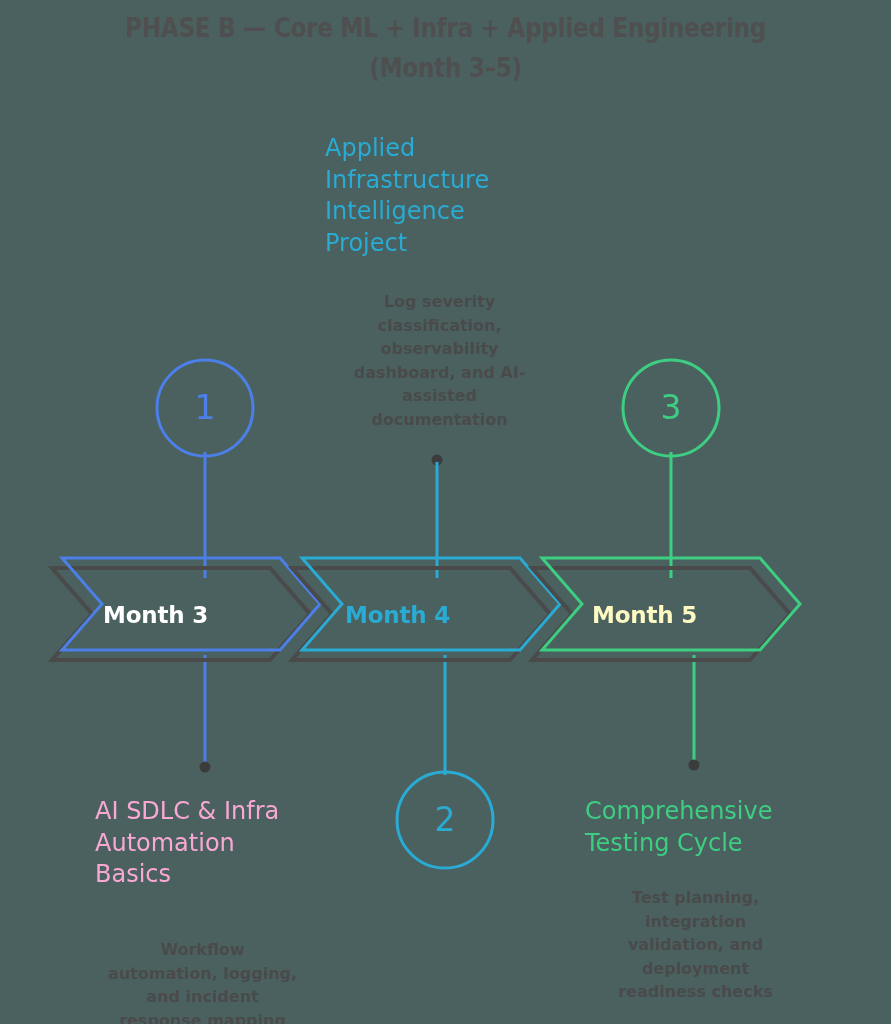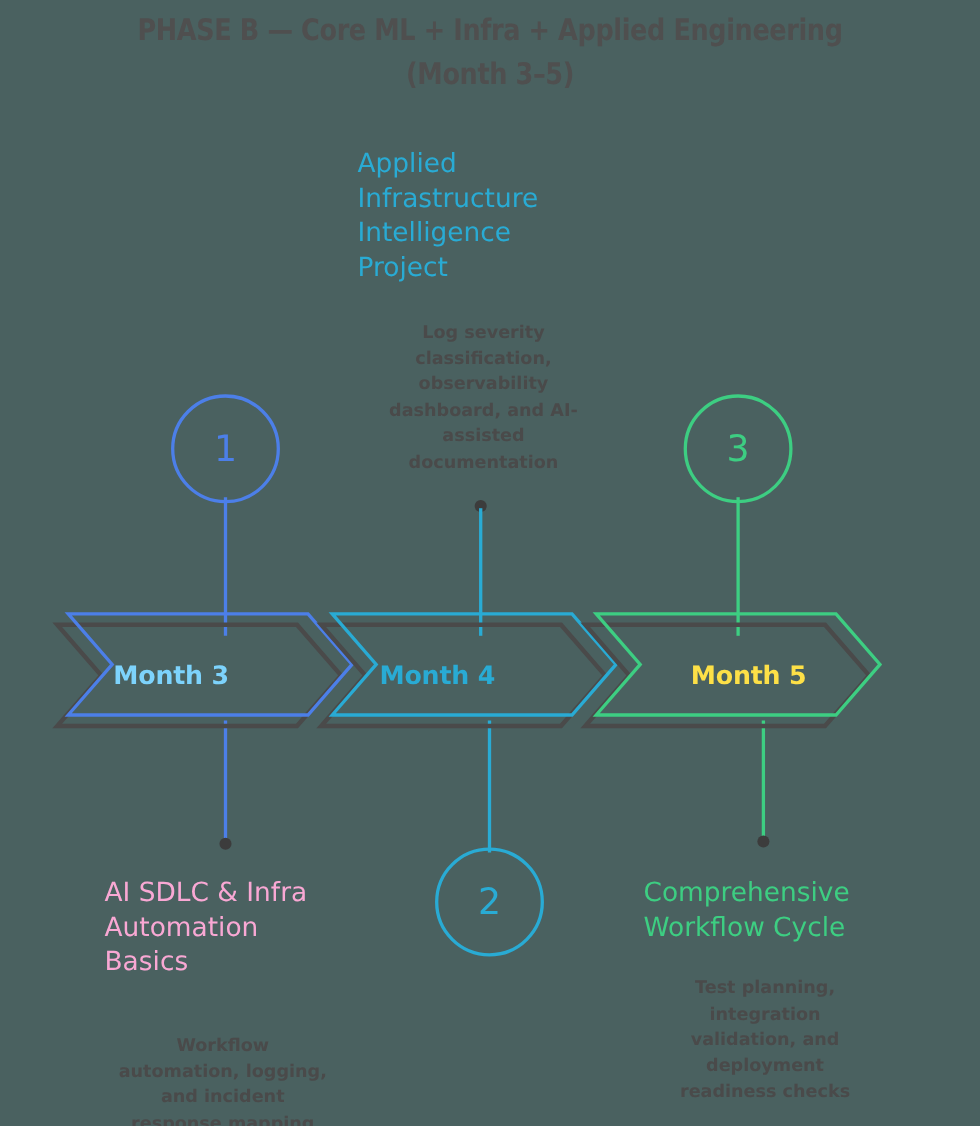--- a/index.html
+++ b/index.html
@@ -81,23 +81,23 @@
 
   
   .month-label {
     position: absolute;
     font-family: "DejaVu Sans", sans-serif;
     font-weight: bold;
     font-size: 23px;
     letter-spacing: -0.2px;
     white-space: nowrap;
   }
-  #month-3 { left: 103px; top: 602px; color: #7dd3fc; }
+  #month-3 { left: 103px; top: 602px; color: #ffffff; }
   #month-4 { left: 345px; top: 602px; color: #29abd4; }
-  #month-5 { left: 592px; top: 602px; color: #fde047; margin-left: 36px; }
+  #month-5 { left: 592px; top: 602px; color: #fef9c3; }
 
   
   .step-num {
     position: absolute;
     width: 96px;
     text-align: center;
     font-family: "DejaVu Sans", sans-serif;
     font-weight: normal;
     font-size: 33px;
     line-height: 96px;
@@ -169,20 +169,20 @@
 
   <div class="heading" id="head-left">AI SDLC &amp; Infra
 Automation
 Basics</div>
   <div class="desc" id="desc-left">Workflow
 automation, logging,
 and incident
 response mapping</div>
 
   <div class="heading" id="head-right">Comprehensive
-Workflow Cycle</div>
+Testing Cycle</div>
   <div class="desc" id="desc-right">Test planning,
 integration
 validation, and
 deployment
 readiness checks</div>
 
 </div>
 
 </body></html>

